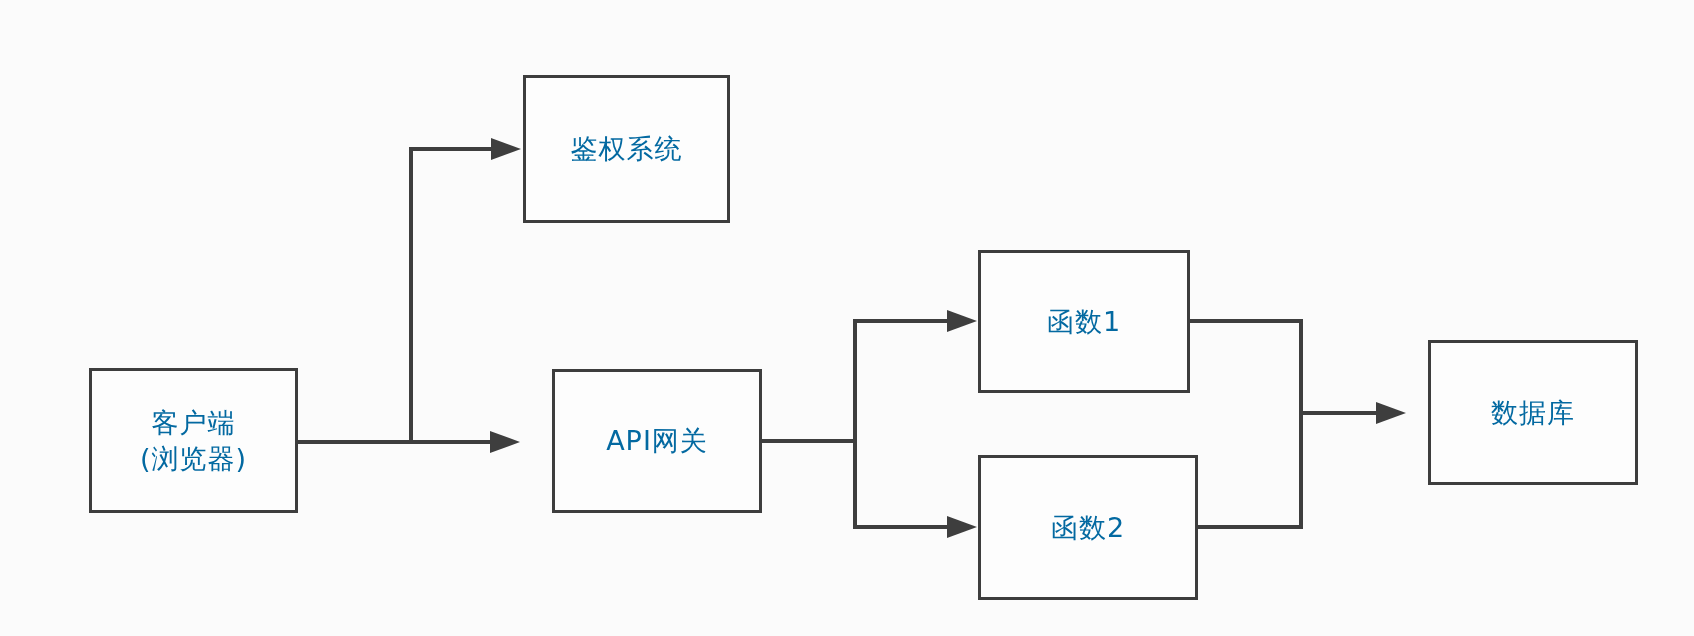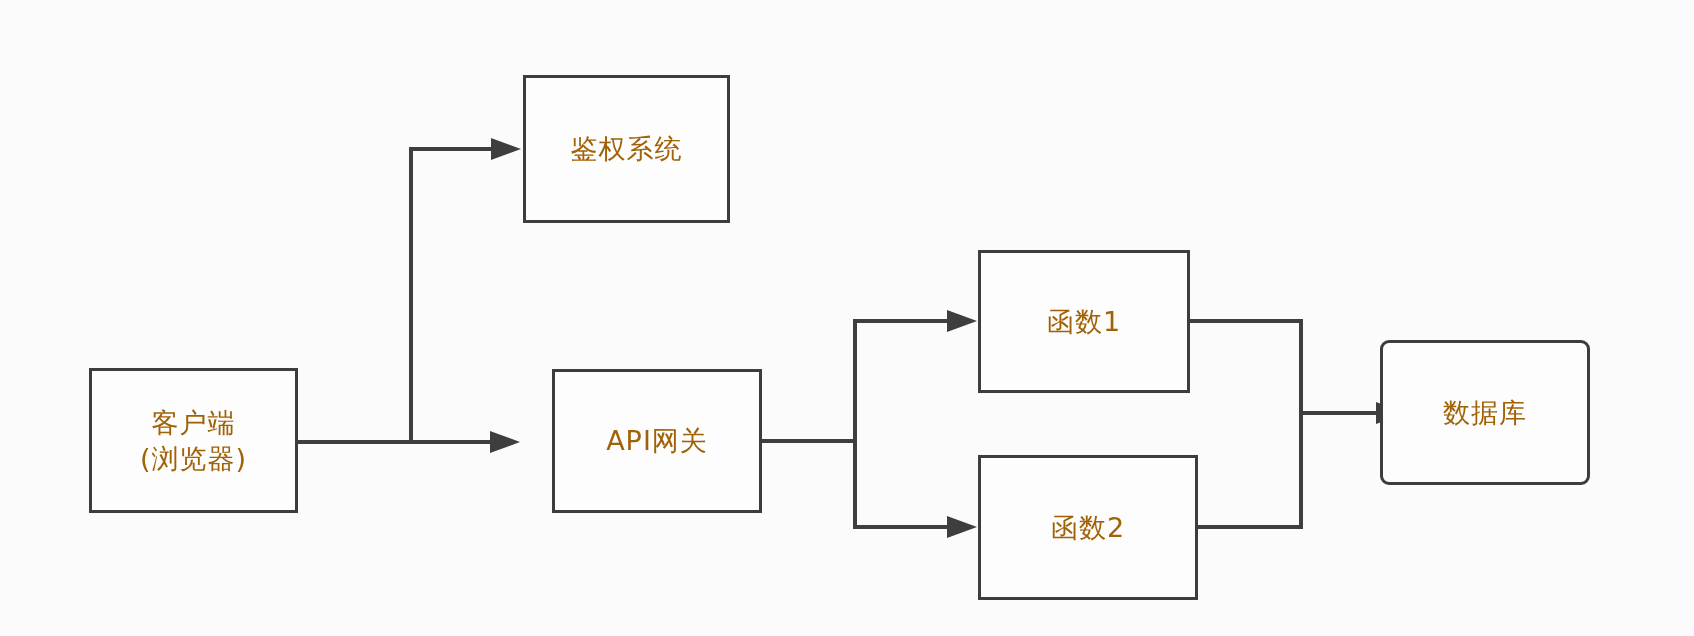--- a/index.html
+++ b/index.html
@@ -36,34 +36,34 @@
   }
   .node {
     position: absolute;
     box-sizing: border-box;
     border: 3px solid #3d3d3d;
     background: #fdfdfd;
     display: flex;
     align-items: center;
     justify-content: center;
     text-align: center;
-    color: #a16207;
+    color: #0369a1;
     font-size: 27px;
     line-height: 1.32;
     letter-spacing: 1px;
   }
   .node .label-wrap {
     display: block;
   }
   #node-client   { left: 89px;   top: 368px; width: 209px; height: 145px; }
   #node-auth     { left: 523px;  top: 75px;  width: 207px; height: 148px; }
   #node-gateway  { left: 522px;  top: 369px; width: 210px; height: 144px; margin-left: 30px; }
   #node-func1    { left: 978px;  top: 250px; width: 212px; height: 143px; align-items: center; }
   #node-func2    { left: 978px;  top: 455px; width: 220px; height: 145px; }
-  #node-db       { left: 1380px; top: 340px; width: 210px; height: 145px; border-radius: 9px; }
+  #node-db       { left: 1428px; top: 340px; width: 210px; height: 145px; }
 </style>
 </head>
 <body>
 
 <div class="canvas">
 
   <svg class="edges-layer" width="1694" height="636" viewBox="0 0 1694 636" xmlns="http://www.w3.org/2000/svg">
 
     <g>
       <polyline points="298,442 492,442"></polyline>

